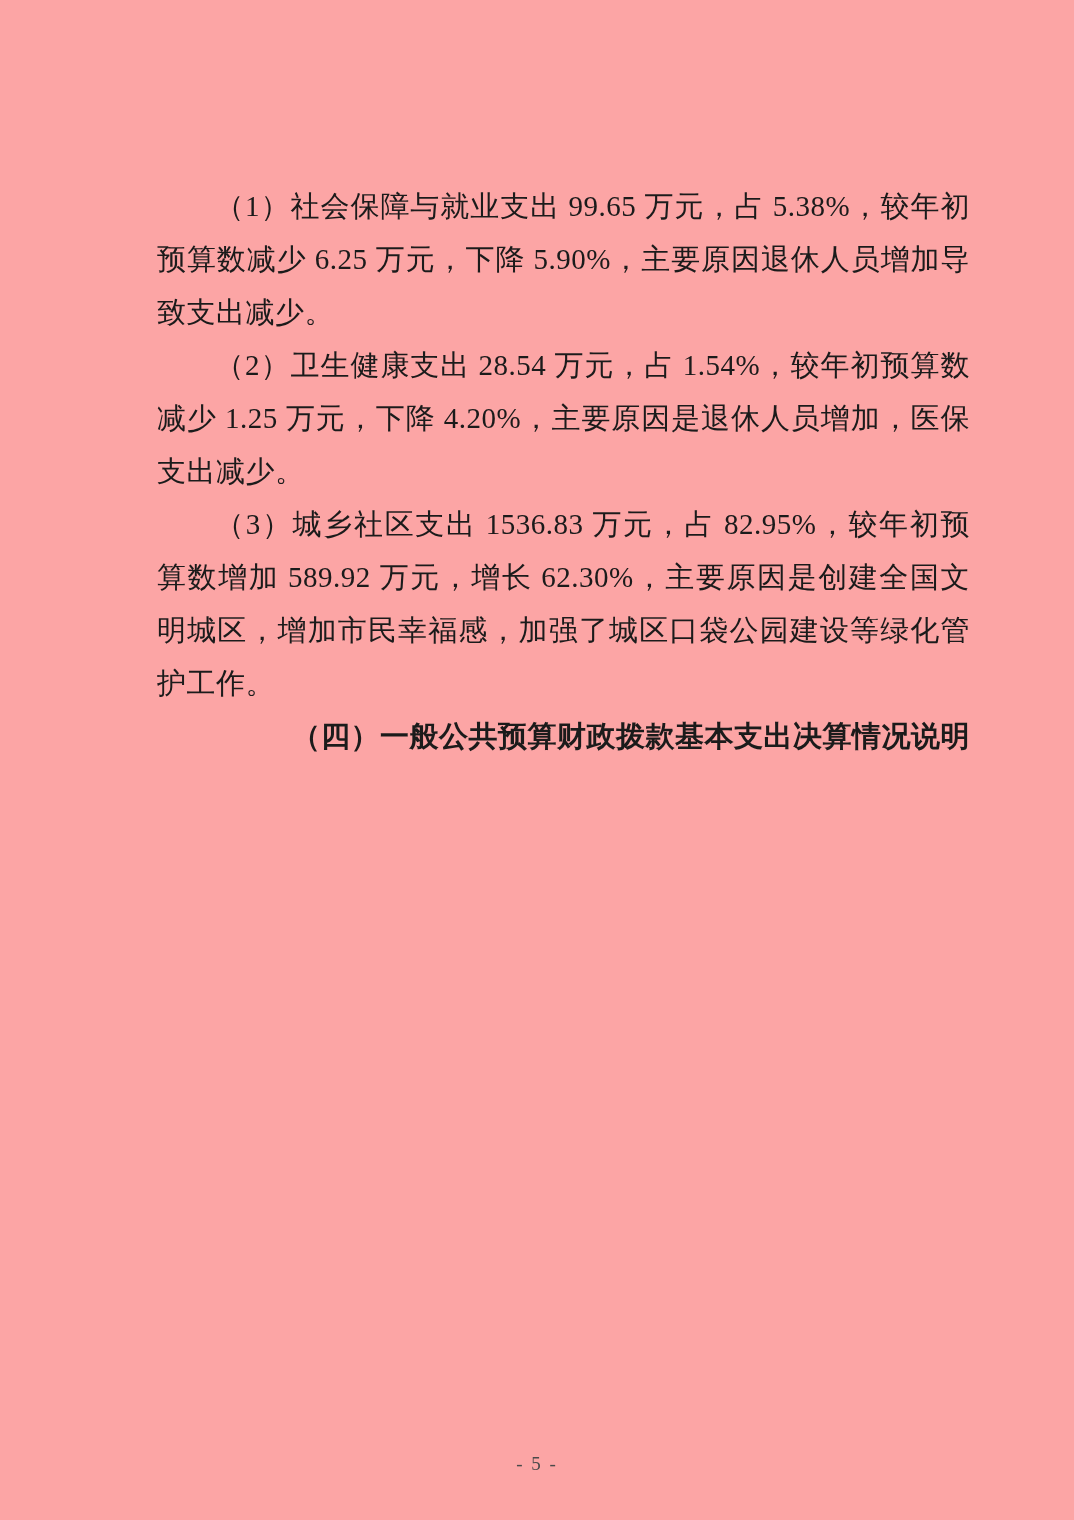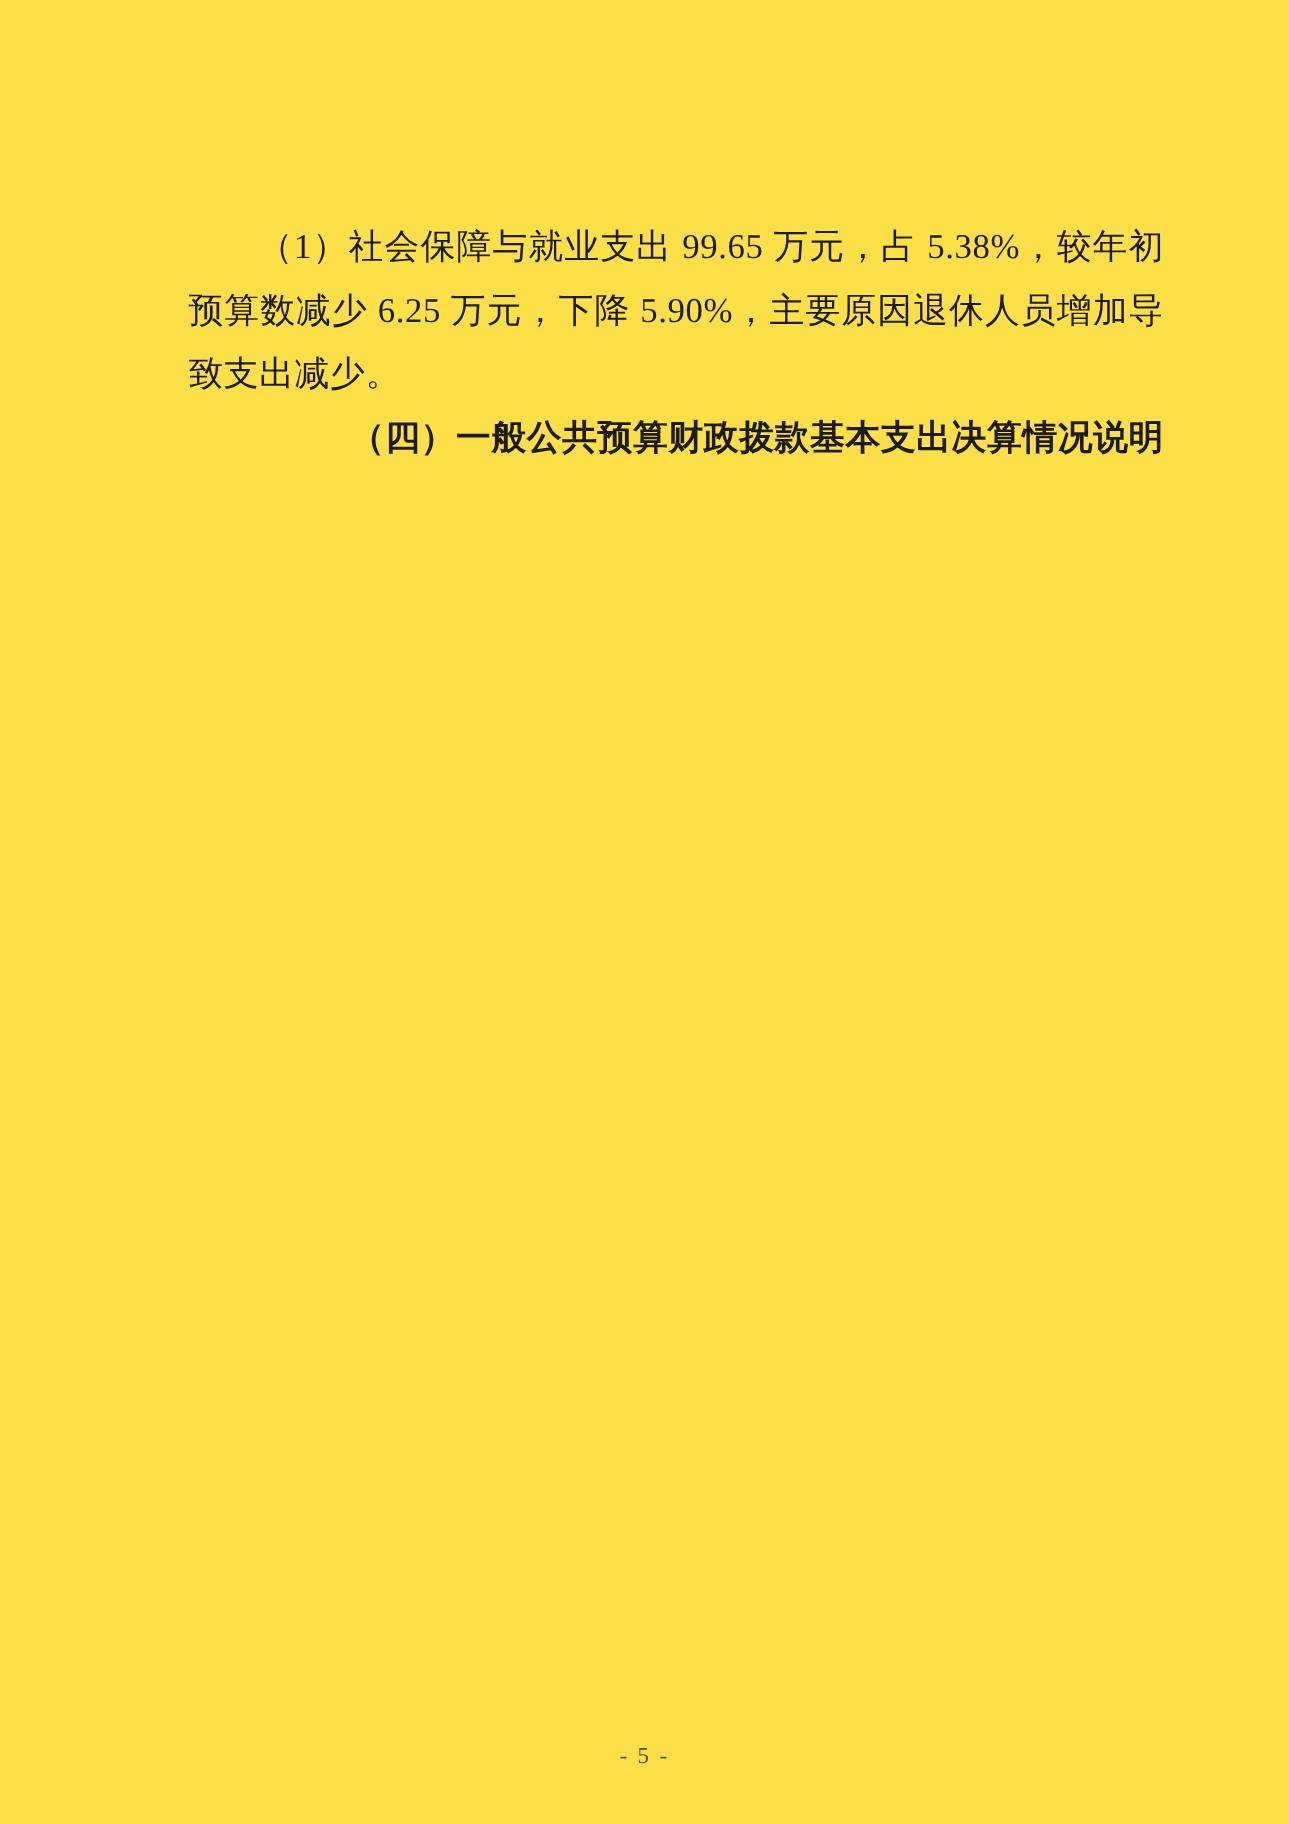--- a/index.html
+++ b/index.html
@@ -5,21 +5,21 @@
 <style>
   html, body {
     margin: 0;
     padding: 0;
     background: #ffffff;
   }
   .page {
     position: relative;
     width: 1074px;
     height: 1520px;
-    background: #fde047;
+    background: #fca5a5;
     overflow: hidden;
     font-family: "Liberation Serif", "DejaVu Serif", serif;
   }
   .content {
     position: absolute;
     left: 157px;
     top: 180px;
     width: 813px;
   }
   .para {
@@ -48,17 +48,19 @@
     color: #4a4a4a;
     letter-spacing: 2px;
   }
 </style>
 </head>
 <body>
 
 <div class="page">
   <div class="content">
     <p class="para">（1）社会保障与就业支出 99.65 万元，占 5.38%，较年初预算数减少 6.25 万元，下降 5.90%，主要原因退休人员增加导致支出减少。</p>
+    <p class="para">（2）卫生健康支出 28.54 万元，占 1.54%，较年初预算数减少 1.25 万元，下降 4.20%，主要原因是退休人员增加，医保支出减少。</p>
+    <p class="para">（3）城乡社区支出 1536.83 万元，占 82.95%，较年初预算数增加 589.92 万元，增长 62.30%，主要原因是创建全国文明城区，增加市民幸福感，加强了城区口袋公园建设等绿化管护工作。</p>
     <p class="para heading">（四）一般公共预算财政拨款基本支出决算情况说明</p>
   </div>
 
   <div class="footer">- 5 -</div>
 </div>
 
 </body></html>

